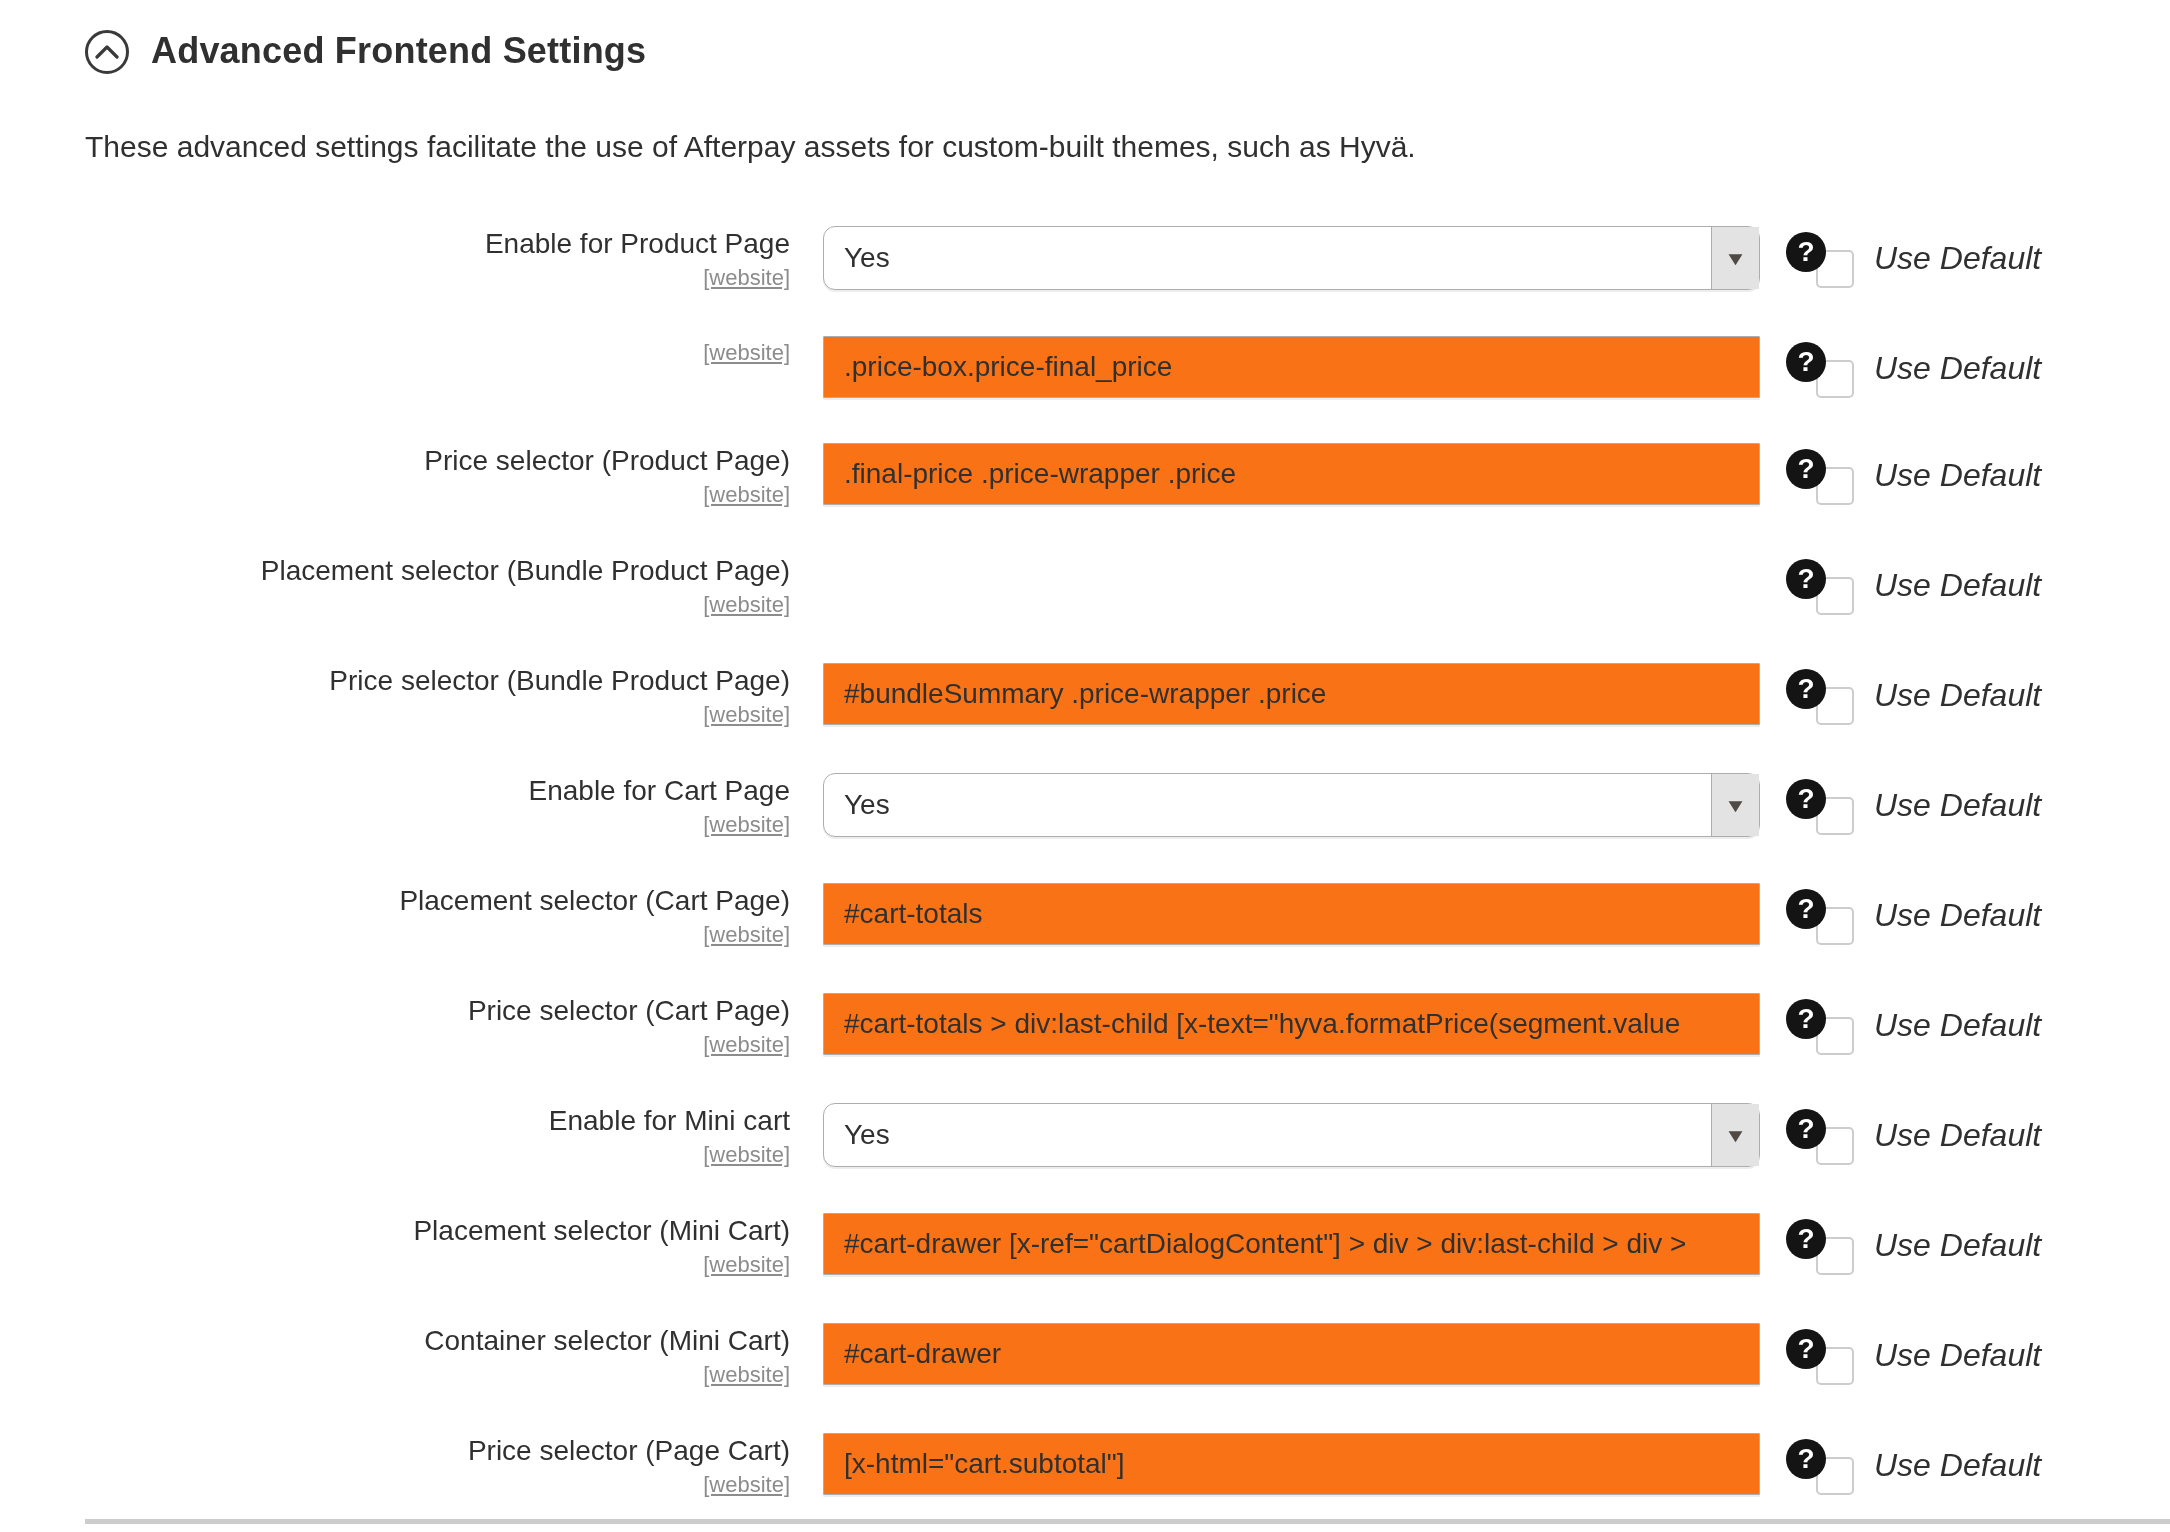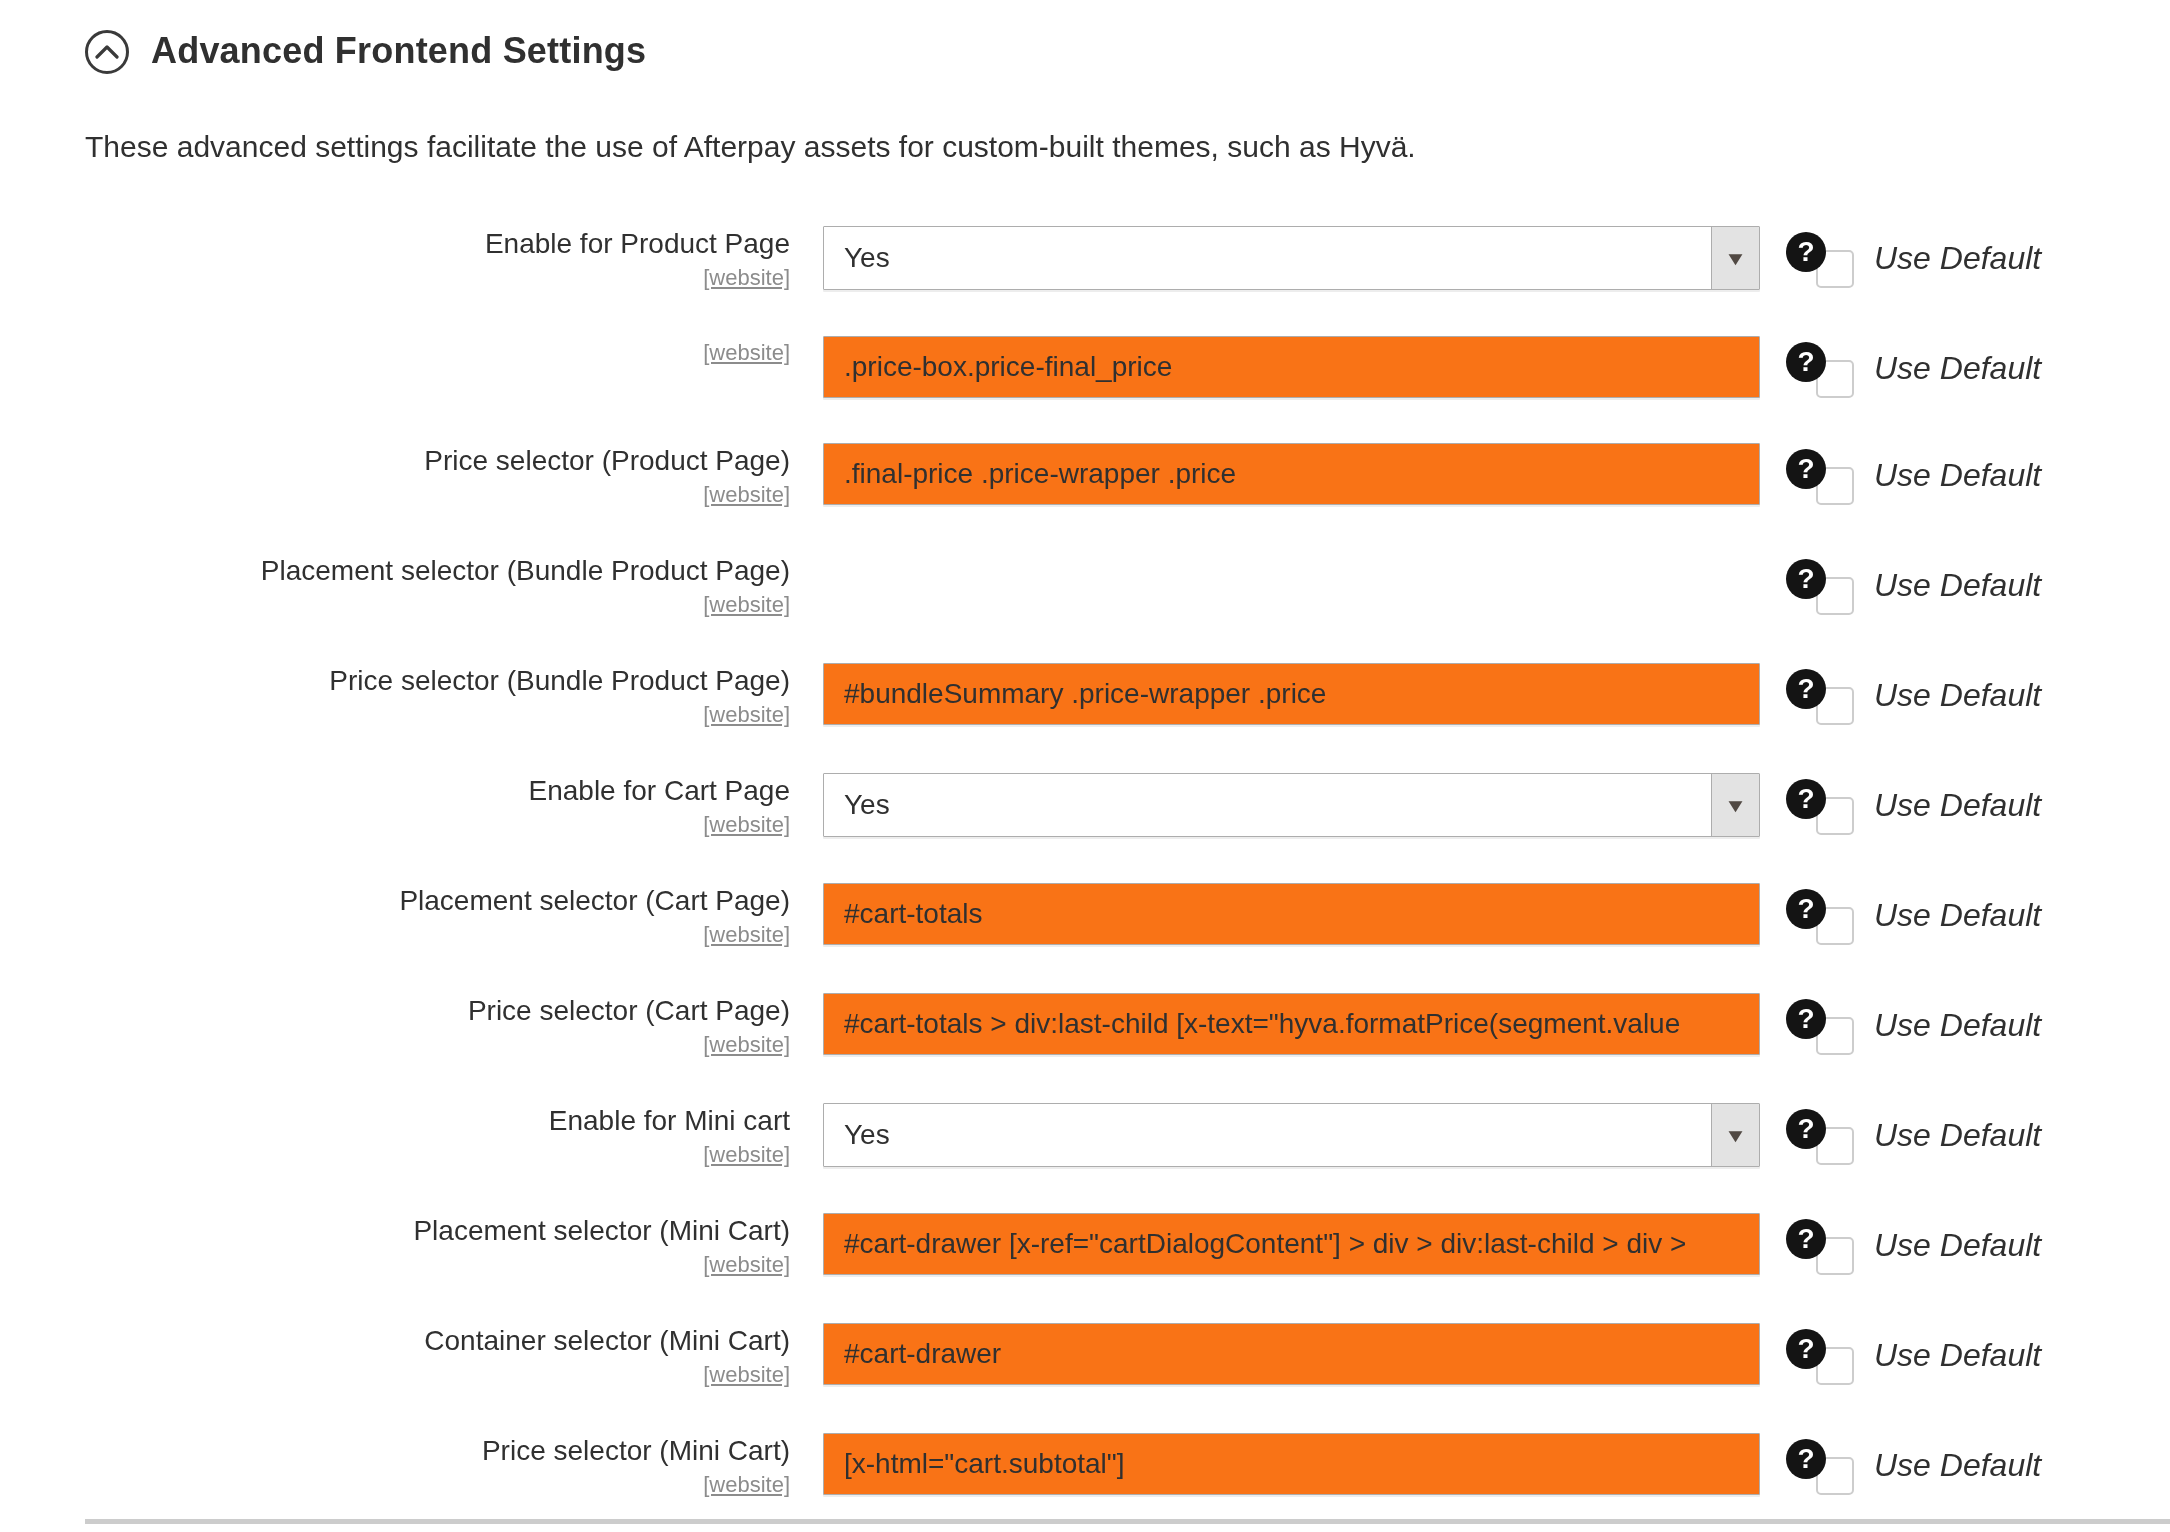--- a/index.html
+++ b/index.html
@@ -88,21 +88,21 @@
     box-shadow: 0 2px 0 rgba(0,0,0,0.07);
   }
   .select-box {
     width: 100%;
     height: 64px;
     border: 1px solid #adadad;
     background: #ffffff;
     display: flex;
     align-items: center;
     cursor: pointer;
-    border-radius: 1px;
+    border-radius: 12px;
     box-shadow: 0 2px 0 rgba(0,0,0,0.07);
   }
   .select-value {
     flex: 1 1 auto;
     font-size: 28px;
     color: #303030;
     padding-left: 20px;
     white-space: nowrap;
     overflow: hidden;
   }
@@ -364,21 +364,21 @@
       
     </div>
     <div class="actions-col">
       <span class="help-icon">?</span>
       <span class="use-default-checkbox"></span>
       <span class="use-default-label">Use Default</span>
     </div>
   </div>
       <div class="form-row">
     <div class="label-col">
-      <span class="field-label">Price selector (Mini Cart)</span>
+      <span class="field-label">Price selector (Page Cart)</span>
       <span class="field-scope">[website]</span>
     </div>
     <div class="field-col">
       <input class="text-input" type="text" value="[x-html=&quot;cart.subtotal&quot;]" style="">
       
     </div>
     <div class="actions-col">
       <span class="help-icon">?</span>
       <span class="use-default-checkbox"></span>
       <span class="use-default-label">Use Default</span>

